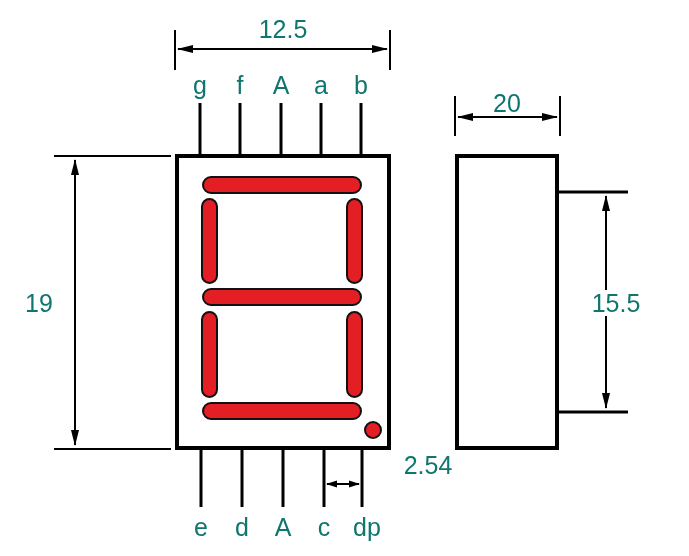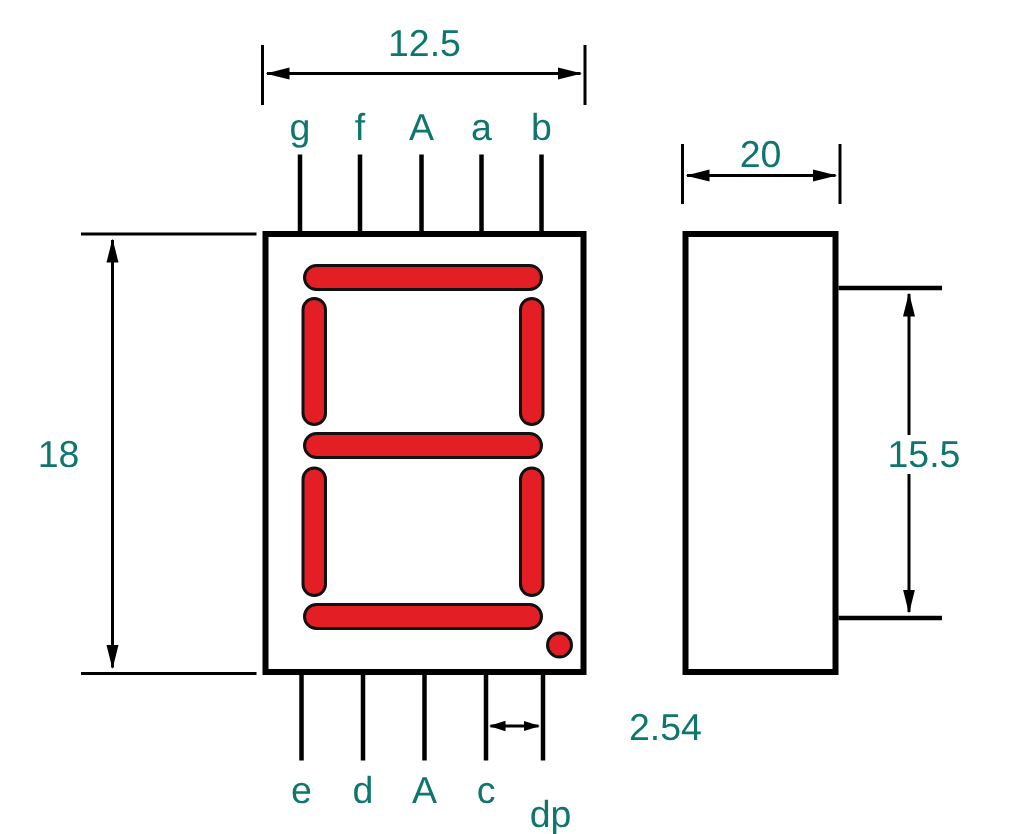--- a/index.html
+++ b/index.html
@@ -95,30 +95,30 @@
       <line x1="560" y1="96" x2="560" y2="136"></line>
       <line x1="458" y1="117" x2="557" y2="117" marker-start="url(#arr)" marker-end="url(#arr)"></line>
     </g>
 
     <g stroke="#000" stroke-width="2">
       <line x1="606" y1="196" x2="606" y2="408" marker-start="url(#arr)" marker-end="url(#arr)"></line>
     </g>
   </svg>
 
   <div class="lbl" style="left:247px; top:16px; width:72px;">12.5</div>
-  <div class="lbl" style="left:16px; top:290px; width:46px;">18</div>
+  <div class="lbl" style="left:16px; top:290px; width:46px;">19</div>
   <div class="lbl" style="left:473px; top:90px; width:68px;">20</div>
   <div class="lbl bg" style="left:584px; top:290px; width:64px;">15.5</div>
-  <div class="lbl" style="left:388px; top:472px; width:80px; text-align:right;">2.54</div>
+  <div class="lbl" style="left:388px; top:452px; width:80px; text-align:center;">2.54</div>
 
   <div class="lbl" style="left:180px; top:72px; width:40px;">g</div>
   <div class="lbl" style="left:220px; top:72px; width:40px;">f</div>
   <div class="lbl" style="left:261px; top:72px; width:40px;">A</div>
   <div class="lbl" style="left:301px; top:72px; width:40px;">a</div>
   <div class="lbl" style="left:341px; top:72px; width:40px;">b</div>
 
   <div class="lbl" style="left:181px; top:514px; width:40px;">e</div>
   <div class="lbl" style="left:222px; top:514px; width:40px;">d</div>
   <div class="lbl" style="left:263px; top:514px; width:40px;">A</div>
   <div class="lbl" style="left:304px; top:514px; width:40px;">c</div>
-  <div class="lbl" style="left:345px; top:514px; width:44px;margin-top:16px;">dp</div>
+  <div class="lbl" style="left:345px; top:514px; width:44px;">dp</div>
 
 </div>
 
 </body></html>

